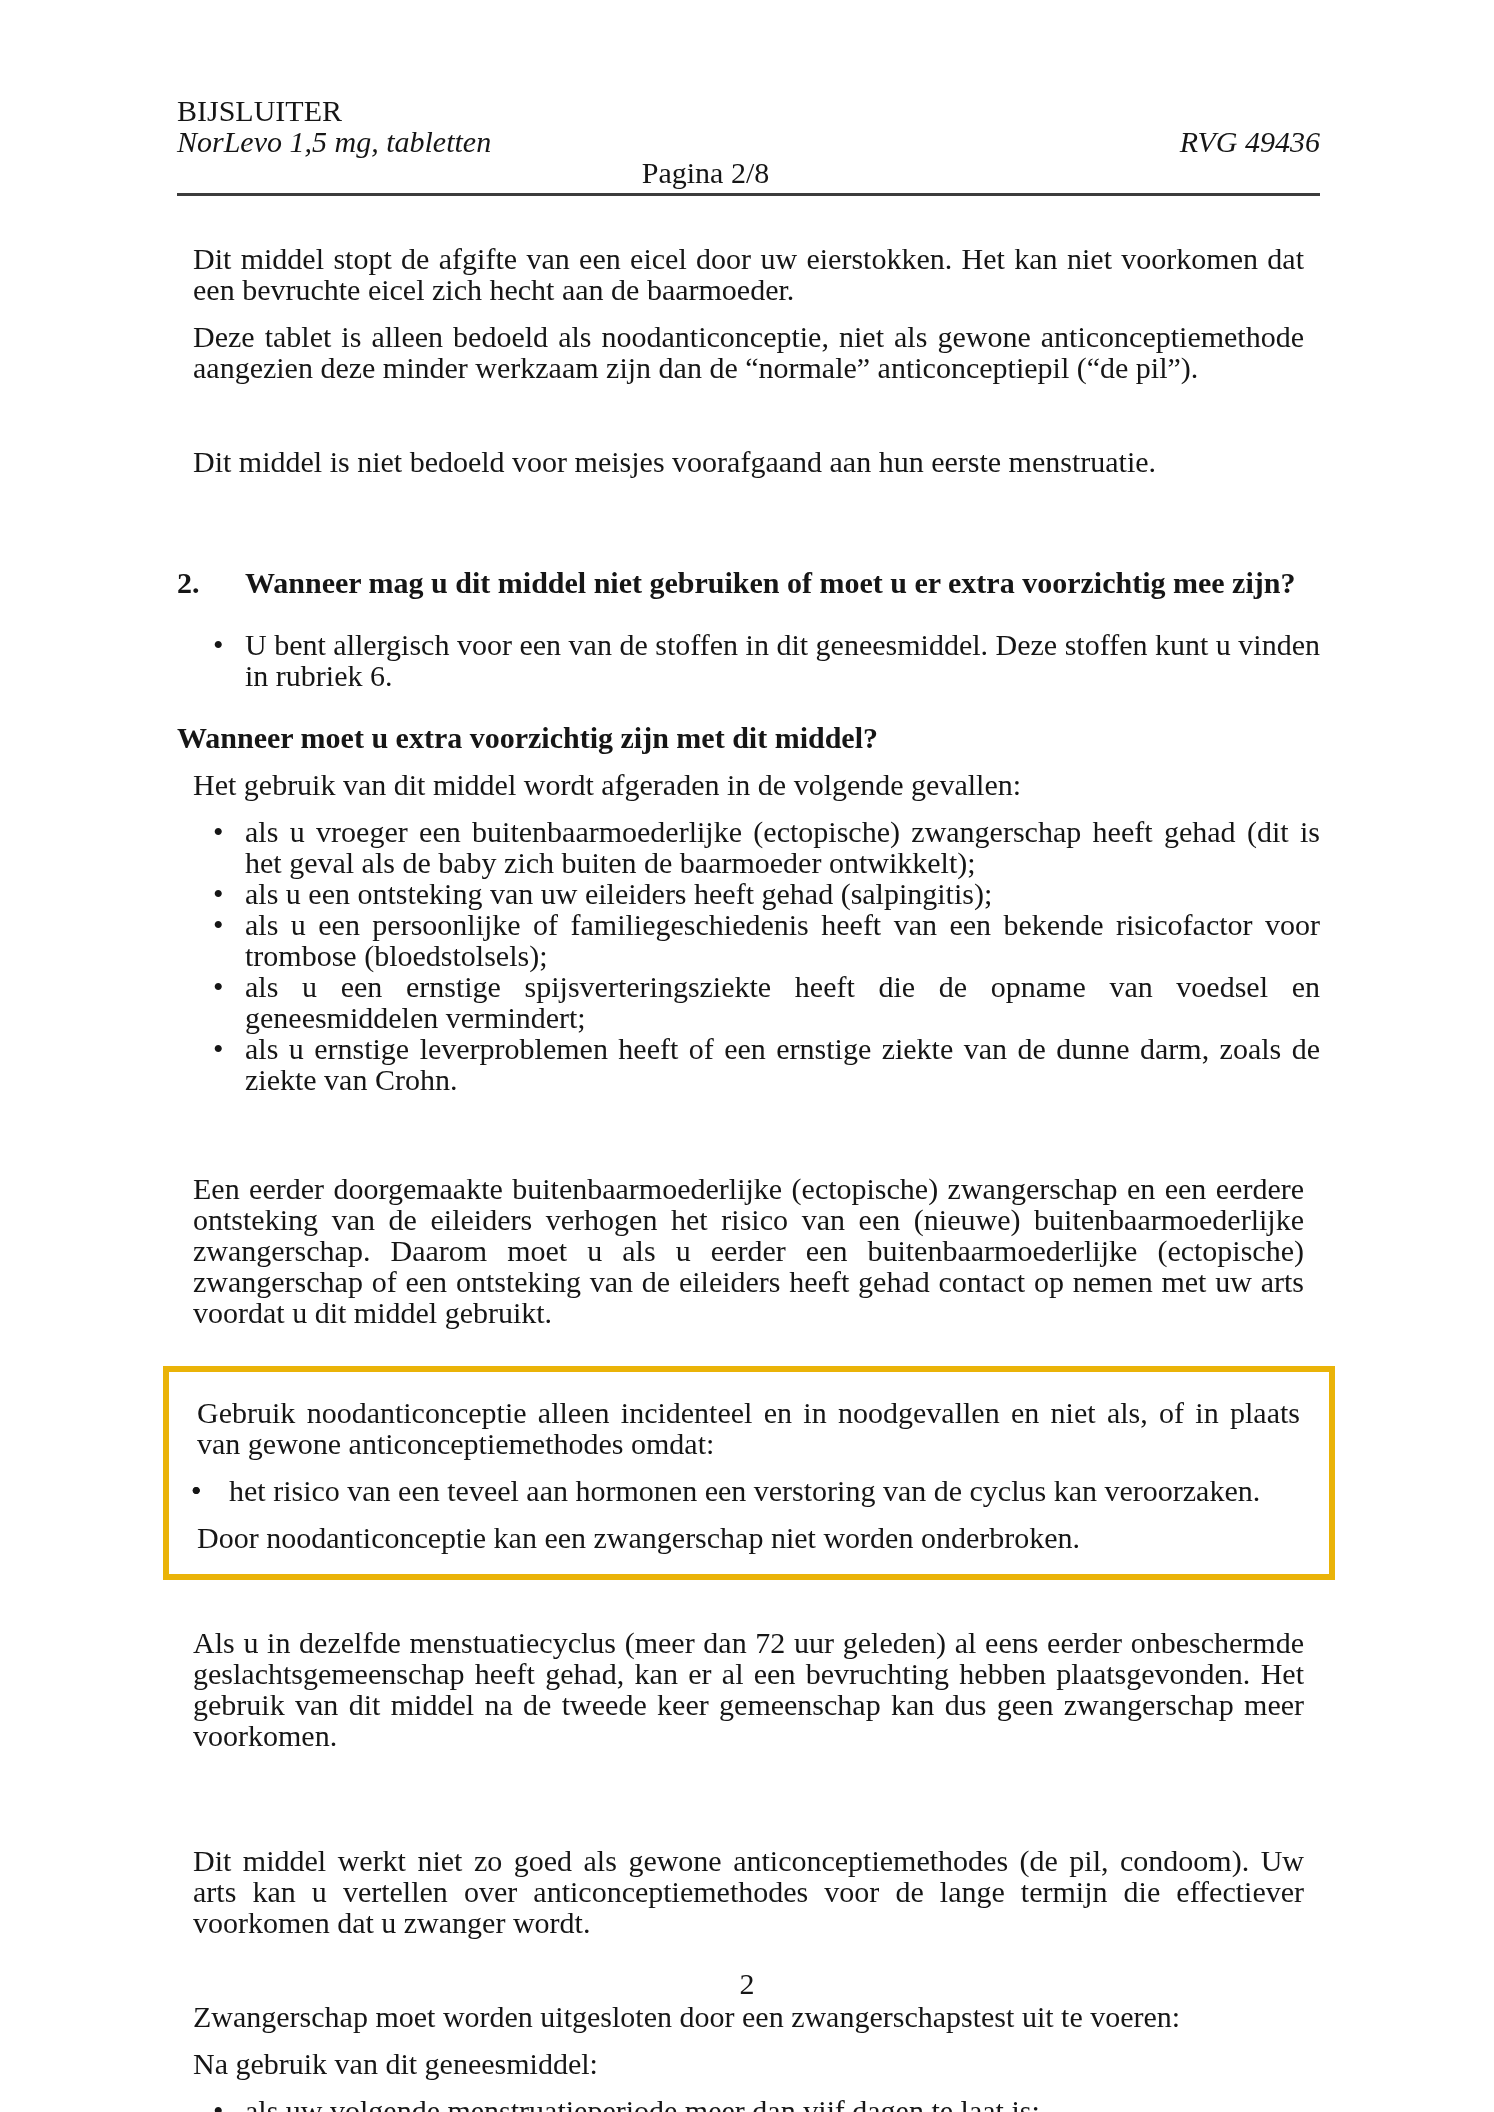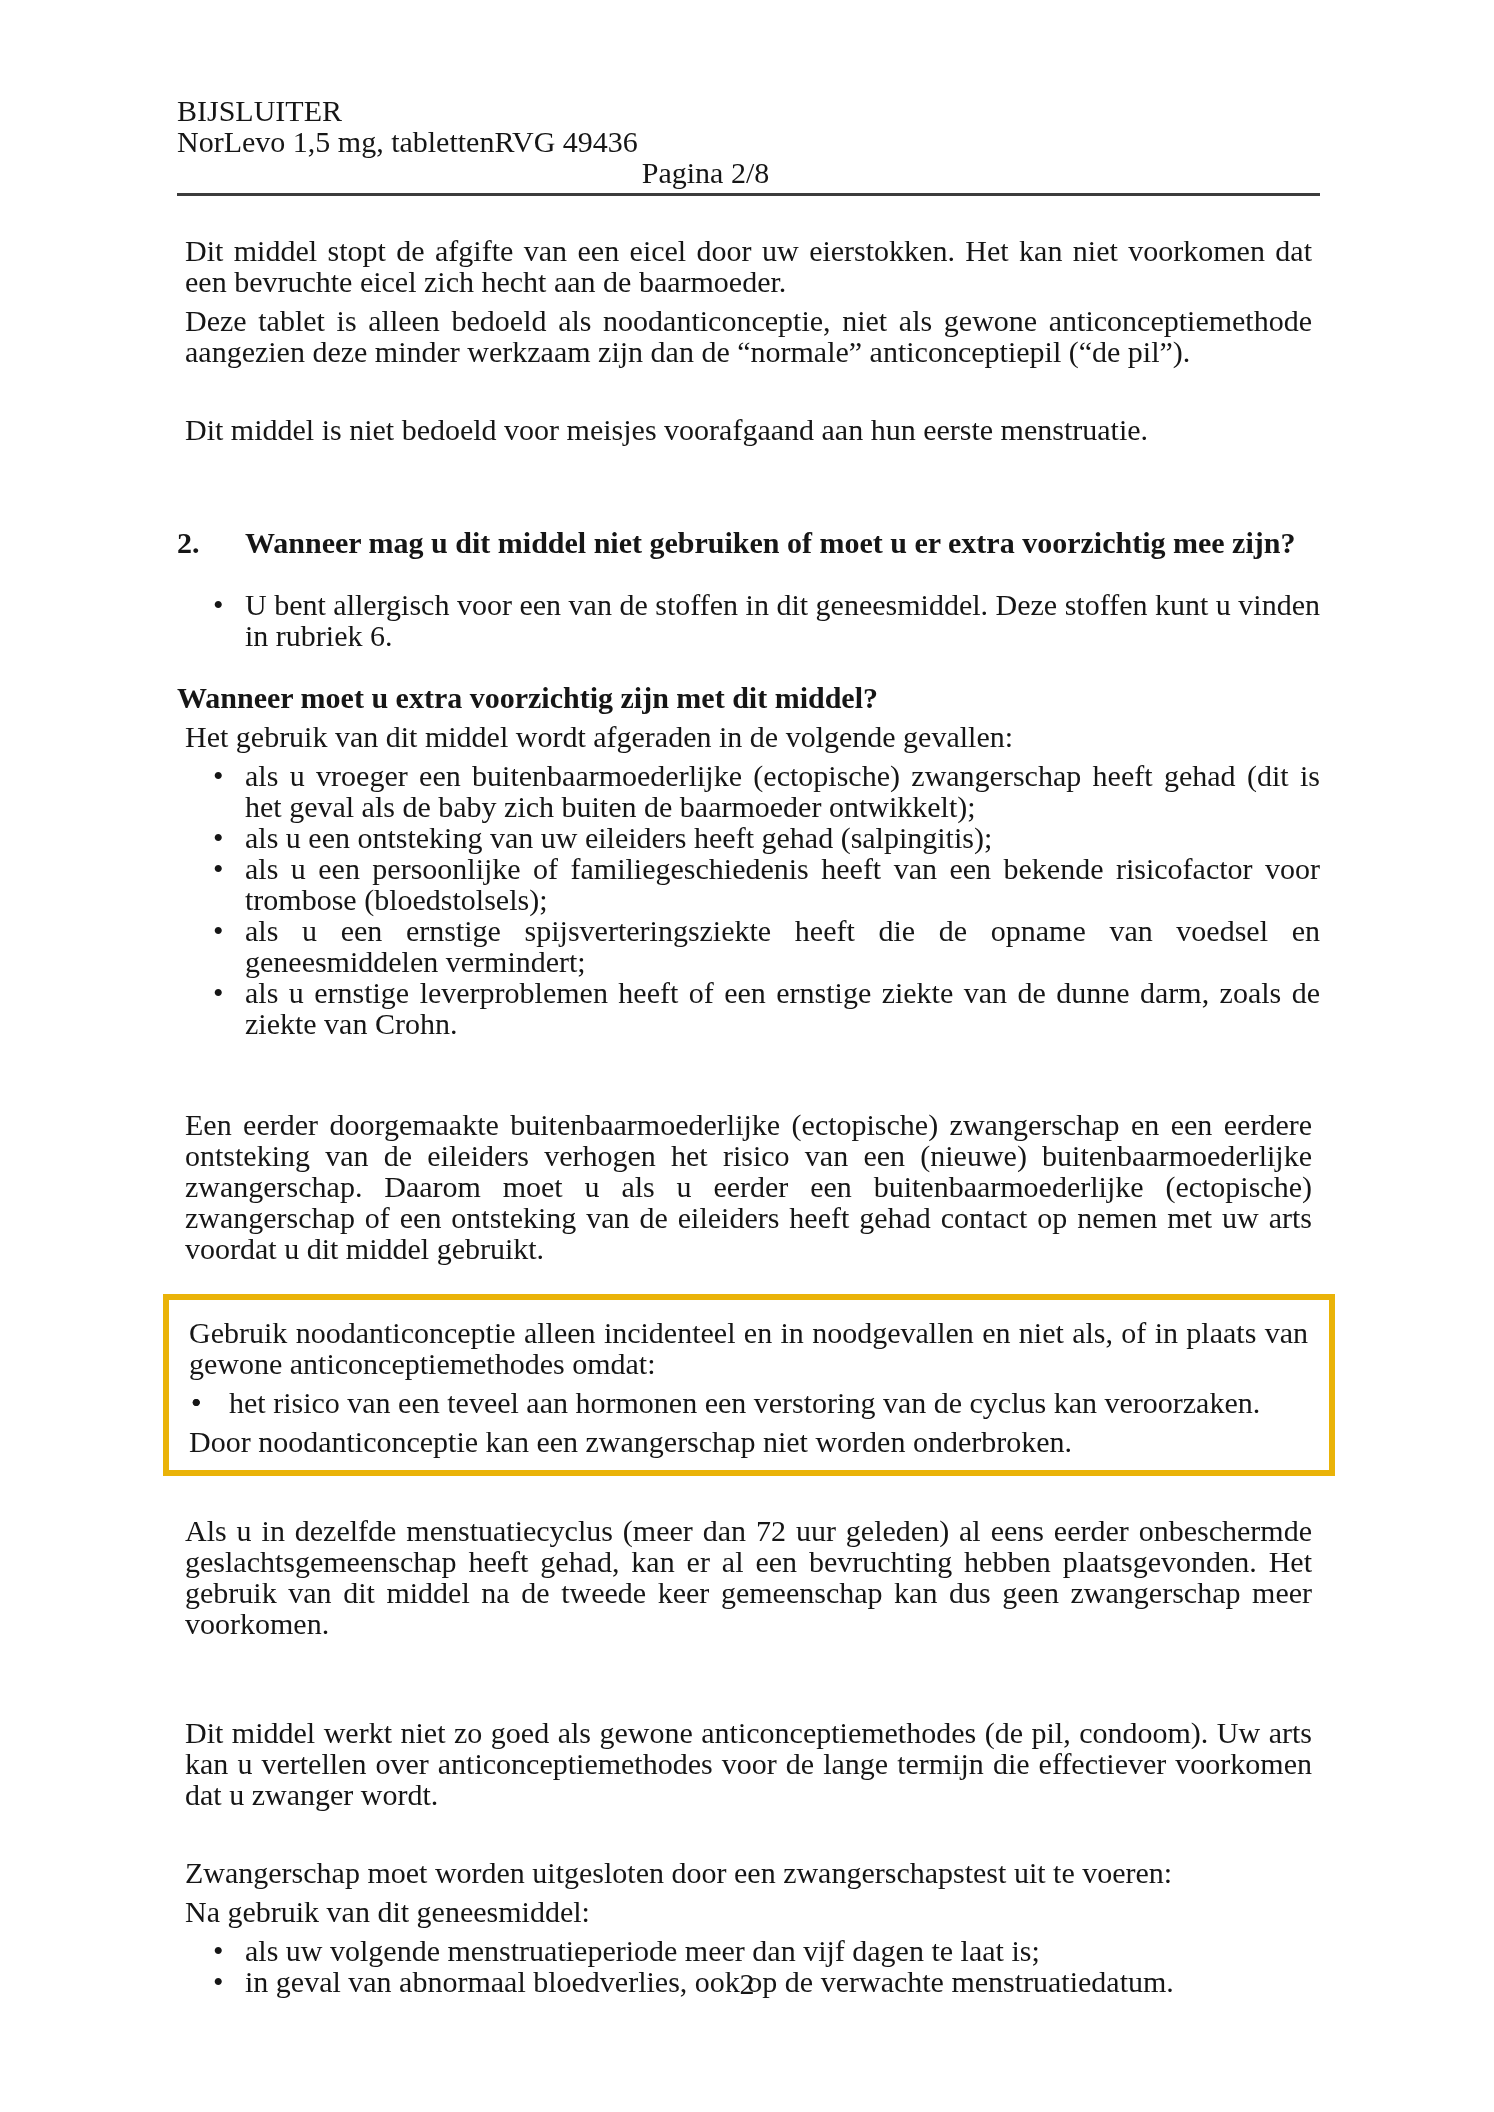--- a/index.html
+++ b/index.html
@@ -4,27 +4,27 @@
 <style>
   html, body { margin: 0; padding: 0; background: #ffffff; }
   body {
     width: 1494px; height: 2112px; position: relative;
     font-family: "Liberation Serif", "DejaVu Serif", serif;
     color: #161616;
     font-size: 30px; line-height: 31px;
     -webkit-font-smoothing: antialiased;
   }
   .page { padding: 95px 174px 0 177px; }
-  .hline2 { display: flex; justify-content: flex-start; }
+  .hline2 { display: flex; justify-content: space-between; font-style: italic; }
   .hline3 { text-align: center; margin-right: 86px; }
   .rule { border-top: 3px solid #3c3c3c; margin-top: 5px; }
   .sp   { height: 31px; }
   .sp2  { height: 62px; }
   .sp22 { height: 22px; }
-  p { margin: 8px; text-align: justify; }
+  p { margin: 16px; text-align: justify; }
   .noj { text-align: left; }
   .h2 { display: flex; font-weight: bold; margin-top: 12px; }
   .h2-num { width: 68px; flex: 0 0 68px; }
   .h3 { font-weight: bold; }
   .h3b { }
   .bullet { position: relative; padding-left: 68px; text-align: justify; }
   .bullet .dot { position: absolute; left: 36px; top: 0; }
   .warning-box {
     border: 6px solid #eab308;
     margin: 0 -15px 0 -14px;

